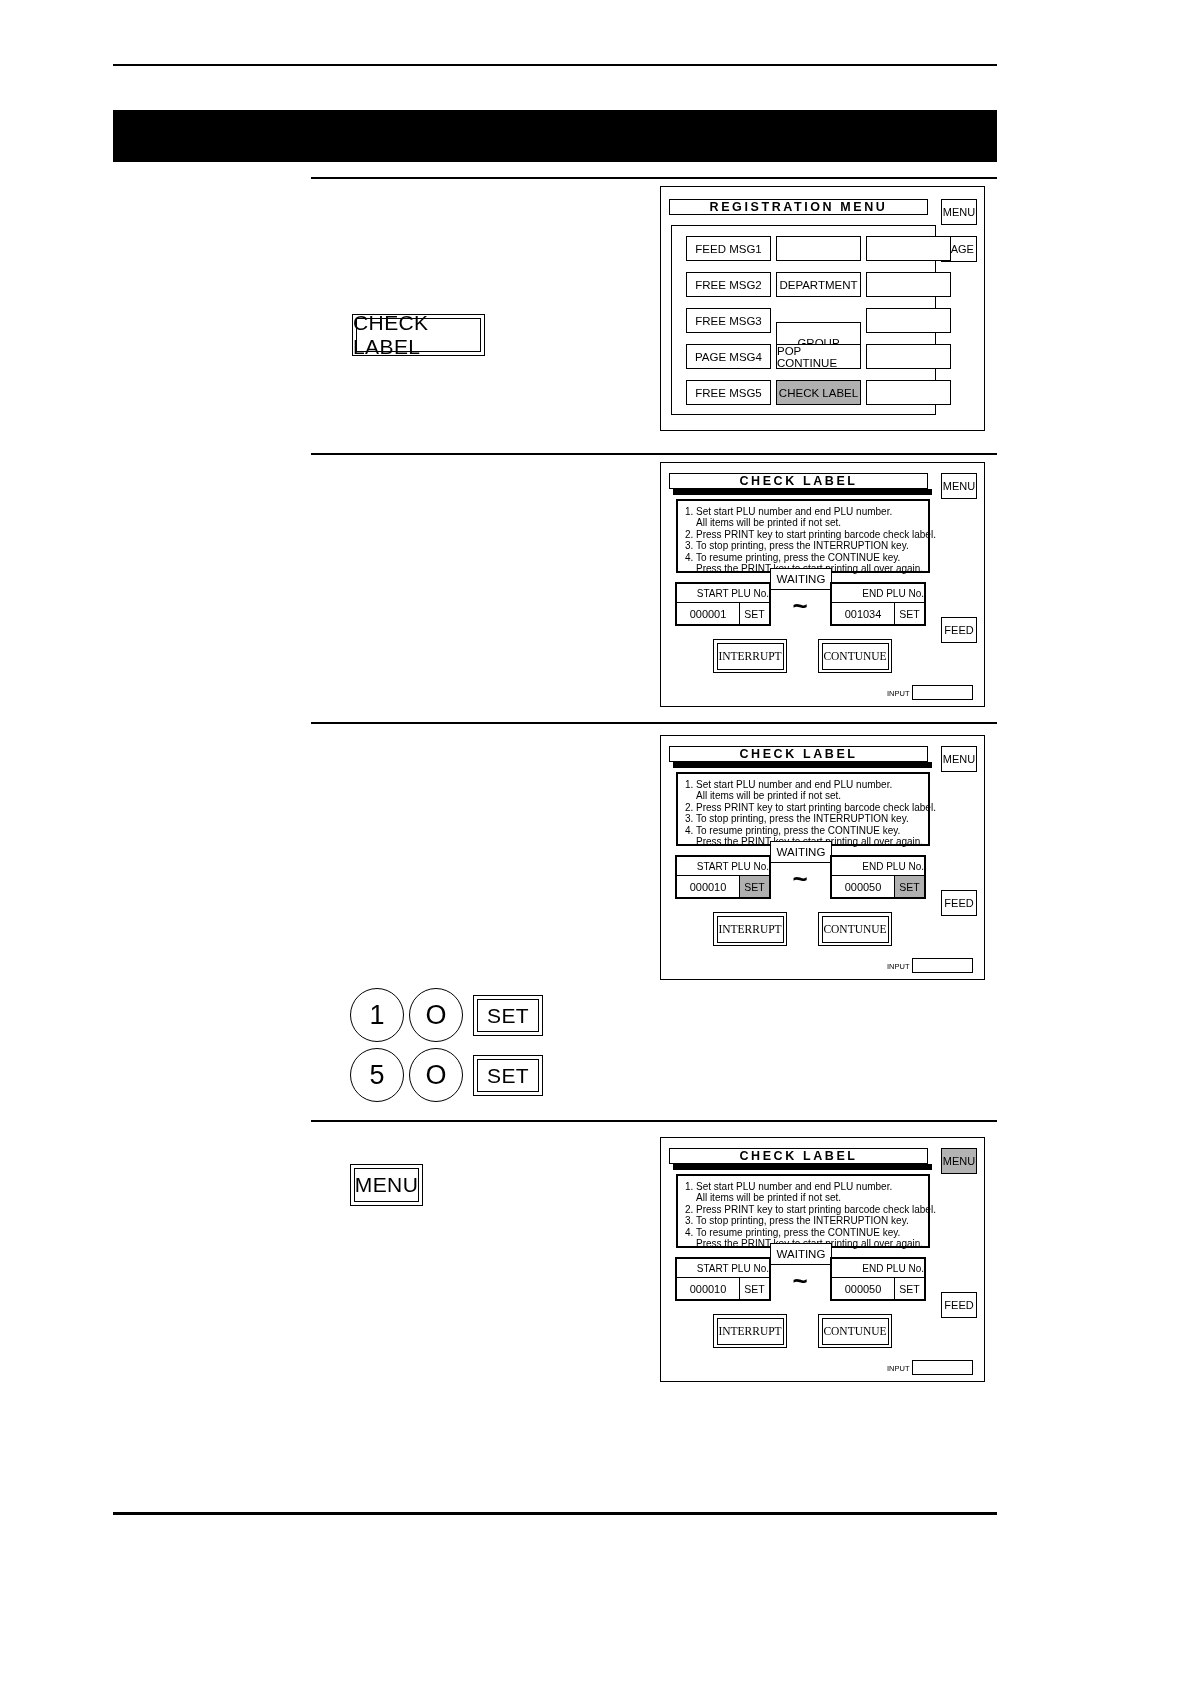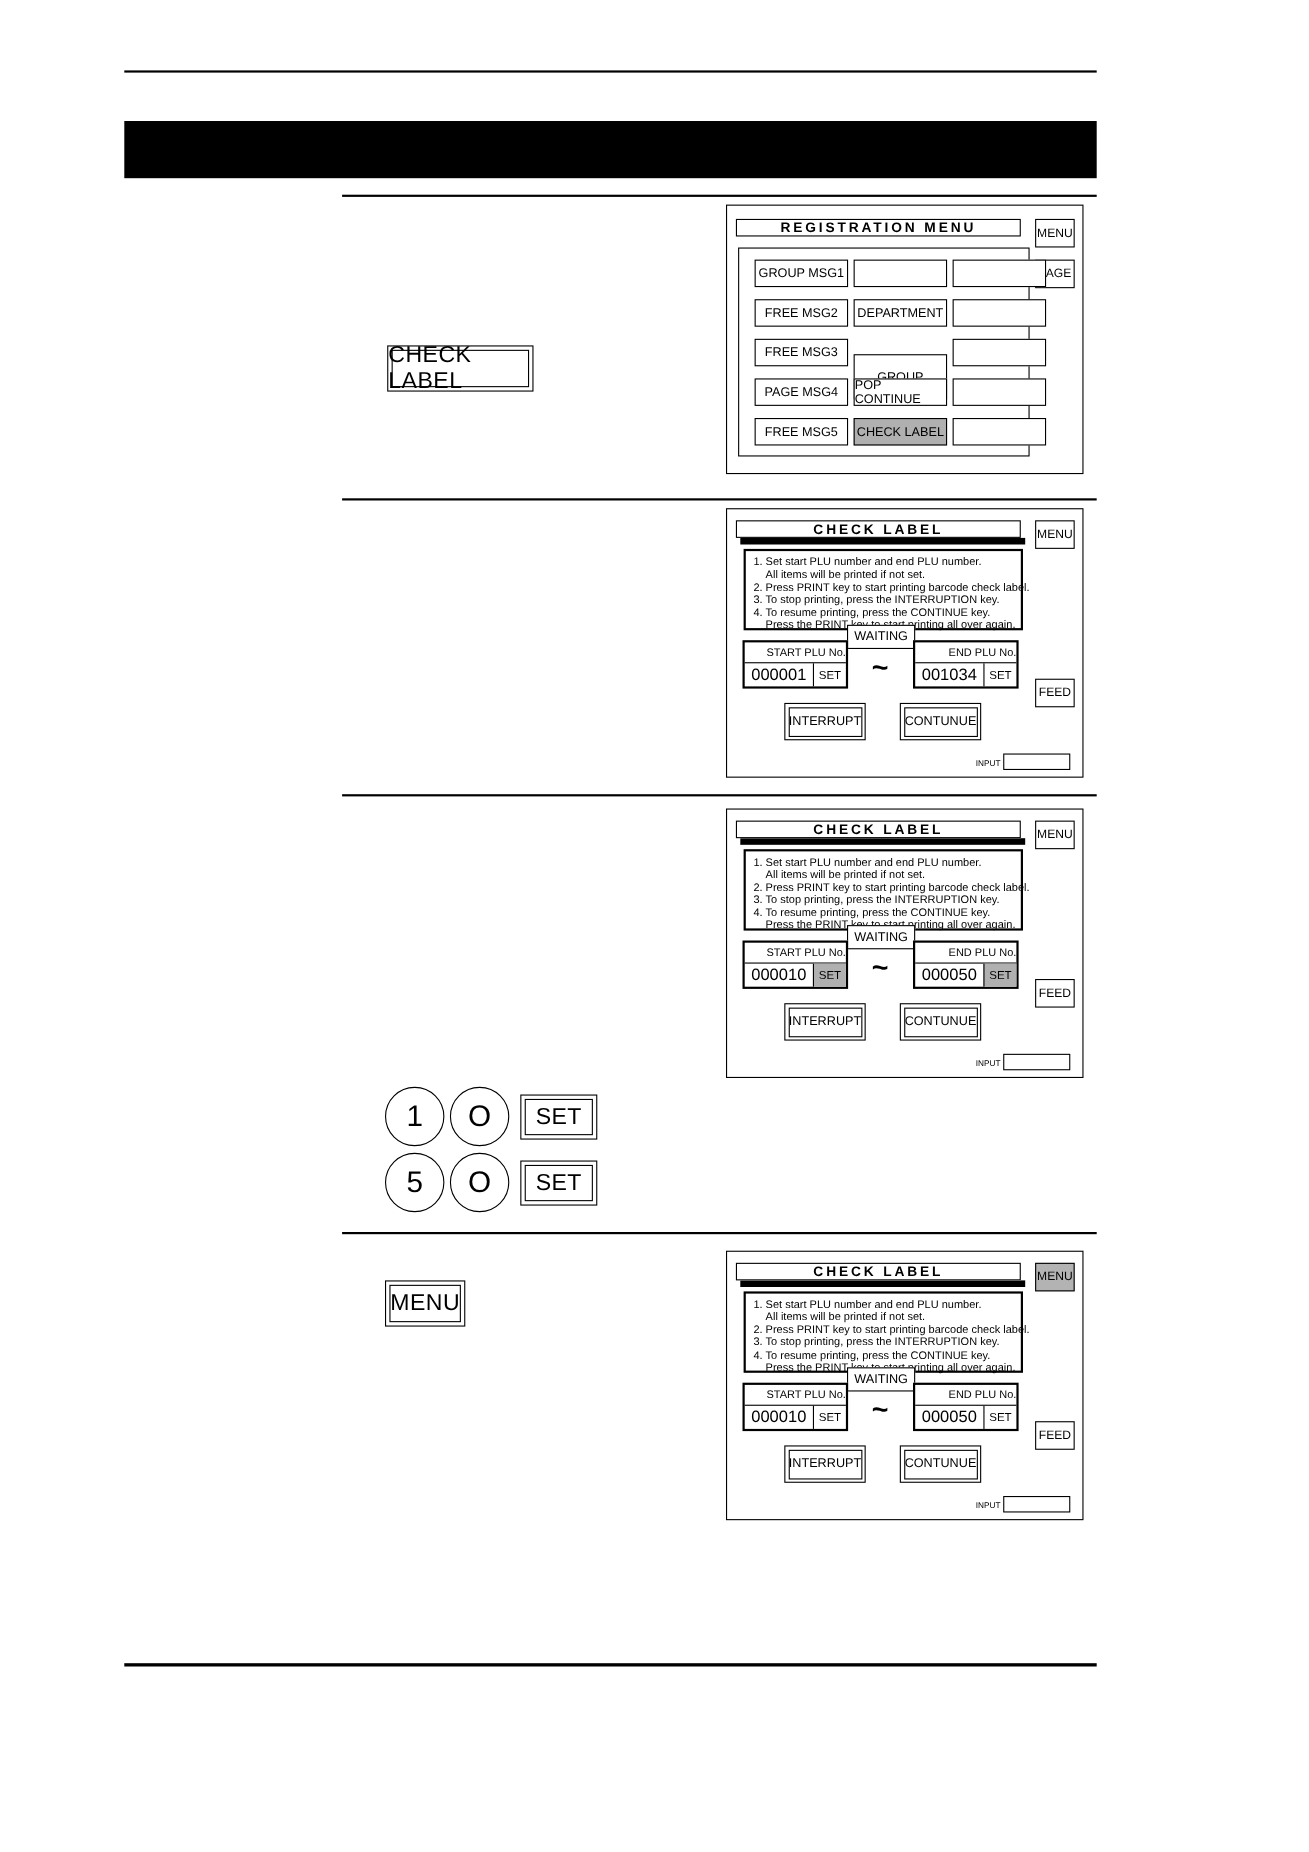--- a/index.html
+++ b/index.html
@@ -168,21 +168,21 @@
     font-size: 10px;
     border-bottom: 1.2px solid #000;
     box-sizing: border-box;
   }
   .plu-val {
     position: absolute;
     left: 0; top: 19px; bottom: 0;
     display: flex;
     align-items: center;
     justify-content: center;
-    font-size: 15px;
+    font-size: 11px;
     box-sizing: border-box;
   }
   .plu-set {
     position: absolute;
     top: 19px; right: 0; bottom: 0;
     display: flex;
     align-items: center;
     justify-content: center;
     font-size: 10.5px;
     border-left: 1.2px solid #000;
@@ -220,21 +220,21 @@
     justify-content: center;
     font-size: 11.5px;
   }
   .softkey::before {
     content: "";
     position: absolute;
     left: 2.5px; top: 2.5px; right: 2.5px; bottom: 2.5px;
     border: 1.2px solid #000;
     pointer-events: none;
   }
-  .softkey > span { position: relative; z-index: 1; }
+  .softkey > span { position: relative; z-index: 1; font-family: Liberation Serif, serif; }
 
   .inputlabel {
     position: absolute;
     font-size: 7.5px;
     display: flex;
     align-items: center;
   }
   .inputfield {
     position: absolute;
     box-sizing: border-box;
@@ -268,21 +268,21 @@
   <div class="sidekey" style="left:280px; top:12px; width:36px; height:26px;">
     <span>MENU</span>
   </div>
   <div class="sidekey" style="left:280px; top:49px; width:36px; height:26px;">
     <span>PAGE</span>
   </div>
 
   <div class="menugrid" style="left:10px; top:38px; width:265px; height:190px;">
 
     <div class="cell" style="left:14px; top:10px; width:85px; height:25px;">
-      <span>GROUP MSG1</span>
+      <span>FEED MSG1</span>
     </div>
     <div class="cell" style="left:104px; top:10px; width:85px; height:25px;">
       <span></span>
     </div>
     <div class="cell" style="left:194px; top:10px; width:85px; height:25px;">
       <span></span>
     </div>
 
     <div class="cell" style="left:14px; top:46px; width:85px; height:25px;">
       <span>FREE MSG2</span>

